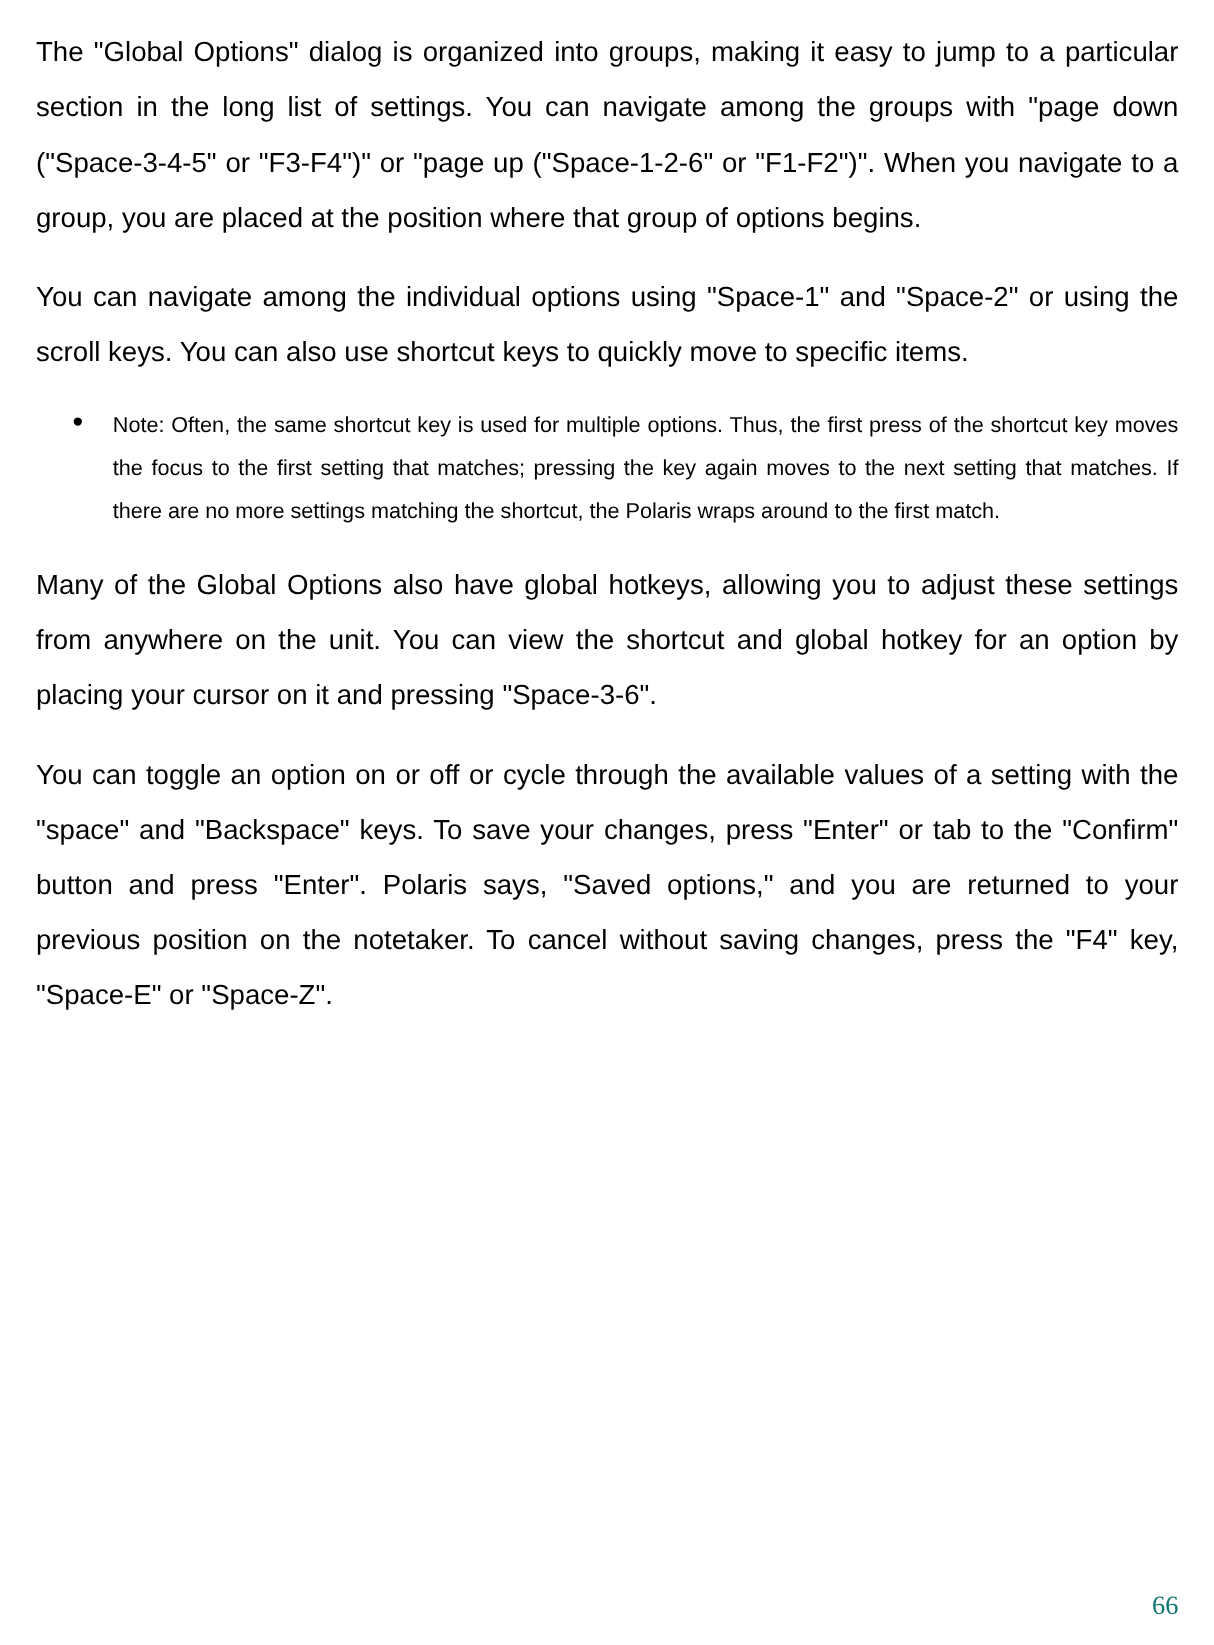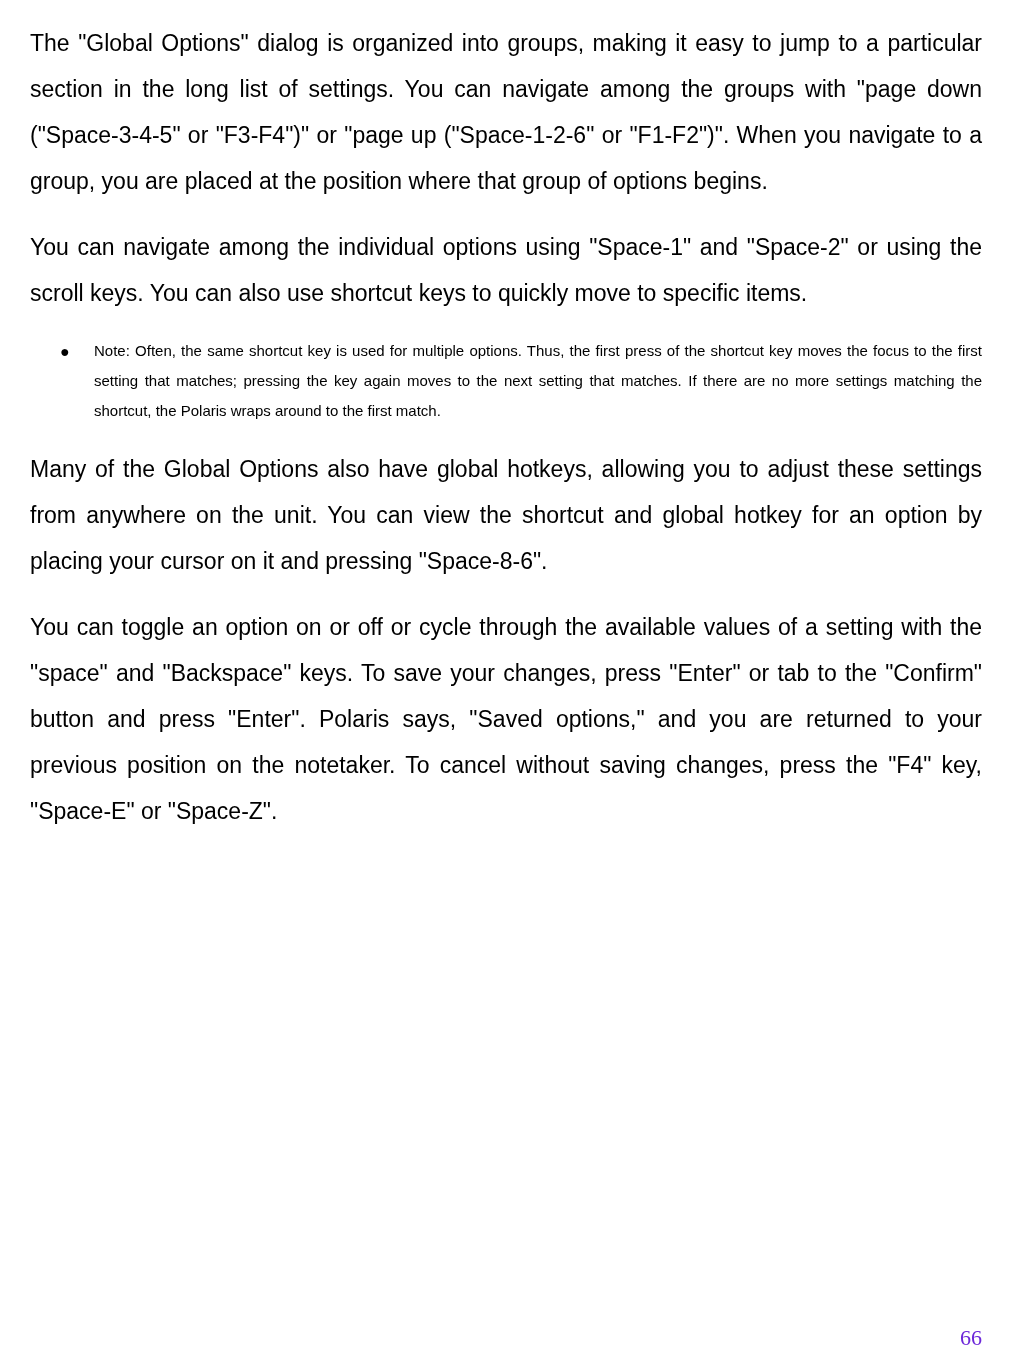--- a/index.html
+++ b/index.html
@@ -21,50 +21,50 @@
       line-height: 2.0;
       text-align: justify;
       margin-bottom: 20px;
     }
     .bullet-list {
       list-style: none;
       padding-left: 40px;
       margin-bottom: 20px;
     }
     .bullet-item {
-      font-size: 15px;
+      font-size: 18px;
       line-height: 2.0;
       text-align: justify;
       position: relative;
       padding-left: 24px;
     }
     .bullet-item::before {
       content: "●";
       position: absolute;
       left: -10px;
       font-size: 16px;
     }
     .page-number {
       position: absolute;
       bottom: 20px;
       right: 30px;
       font-family: "Times New Roman", Times, serif;
       font-size: 22px;
-      color: #6d28d9;
+      color: #0f766e;
       text-align: center;
     }
   </style>
 </head>
 <body>
 
 <p class="paragraph">The "Global Options" dialog is organized into groups, making it easy to jump to a particular section in the long list of settings. You can navigate among the groups with "page down ("Space-3-4-5" or "F3-F4")" or "page up ("Space-1-2-6" or "F1-F2")". When you navigate to a group, you are placed at the position where that group of options begins.</p>
 
 <p class="paragraph">You can navigate among the individual options using "Space-1" and "Space-2" or using the scroll keys. You can also use shortcut keys to quickly move to specific items.</p>
 
 <ul class="bullet-list">
   <li class="bullet-item">Note: Often, the same shortcut key is used for multiple options. Thus, the first press of the shortcut key moves the focus to the first setting that matches; pressing the key again moves to the next setting that matches. If there are no more settings matching the shortcut, the Polaris wraps around to the first match.</li>
 </ul>
 
-<p class="paragraph">Many of the Global Options also have global hotkeys, allowing you to adjust these settings from anywhere on the unit. You can view the shortcut and global hotkey for an option by placing your cursor on it and pressing "Space-8-6".</p>
+<p class="paragraph">Many of the Global Options also have global hotkeys, allowing you to adjust these settings from anywhere on the unit. You can view the shortcut and global hotkey for an option by placing your cursor on it and pressing "Space-3-6".</p>
 
 <p class="paragraph">You can toggle an option on or off or cycle through the available values of a setting with the "space" and "Backspace" keys. To save your changes, press "Enter" or tab to the "Confirm" button and press "Enter". Polaris says, "Saved options," and you are returned to your previous position on the notetaker. To cancel without saving changes, press the "F4" key, "Space-E" or "Space-Z".</p>
 
 <div class="page-number">66</div>
 
 </body></html>

